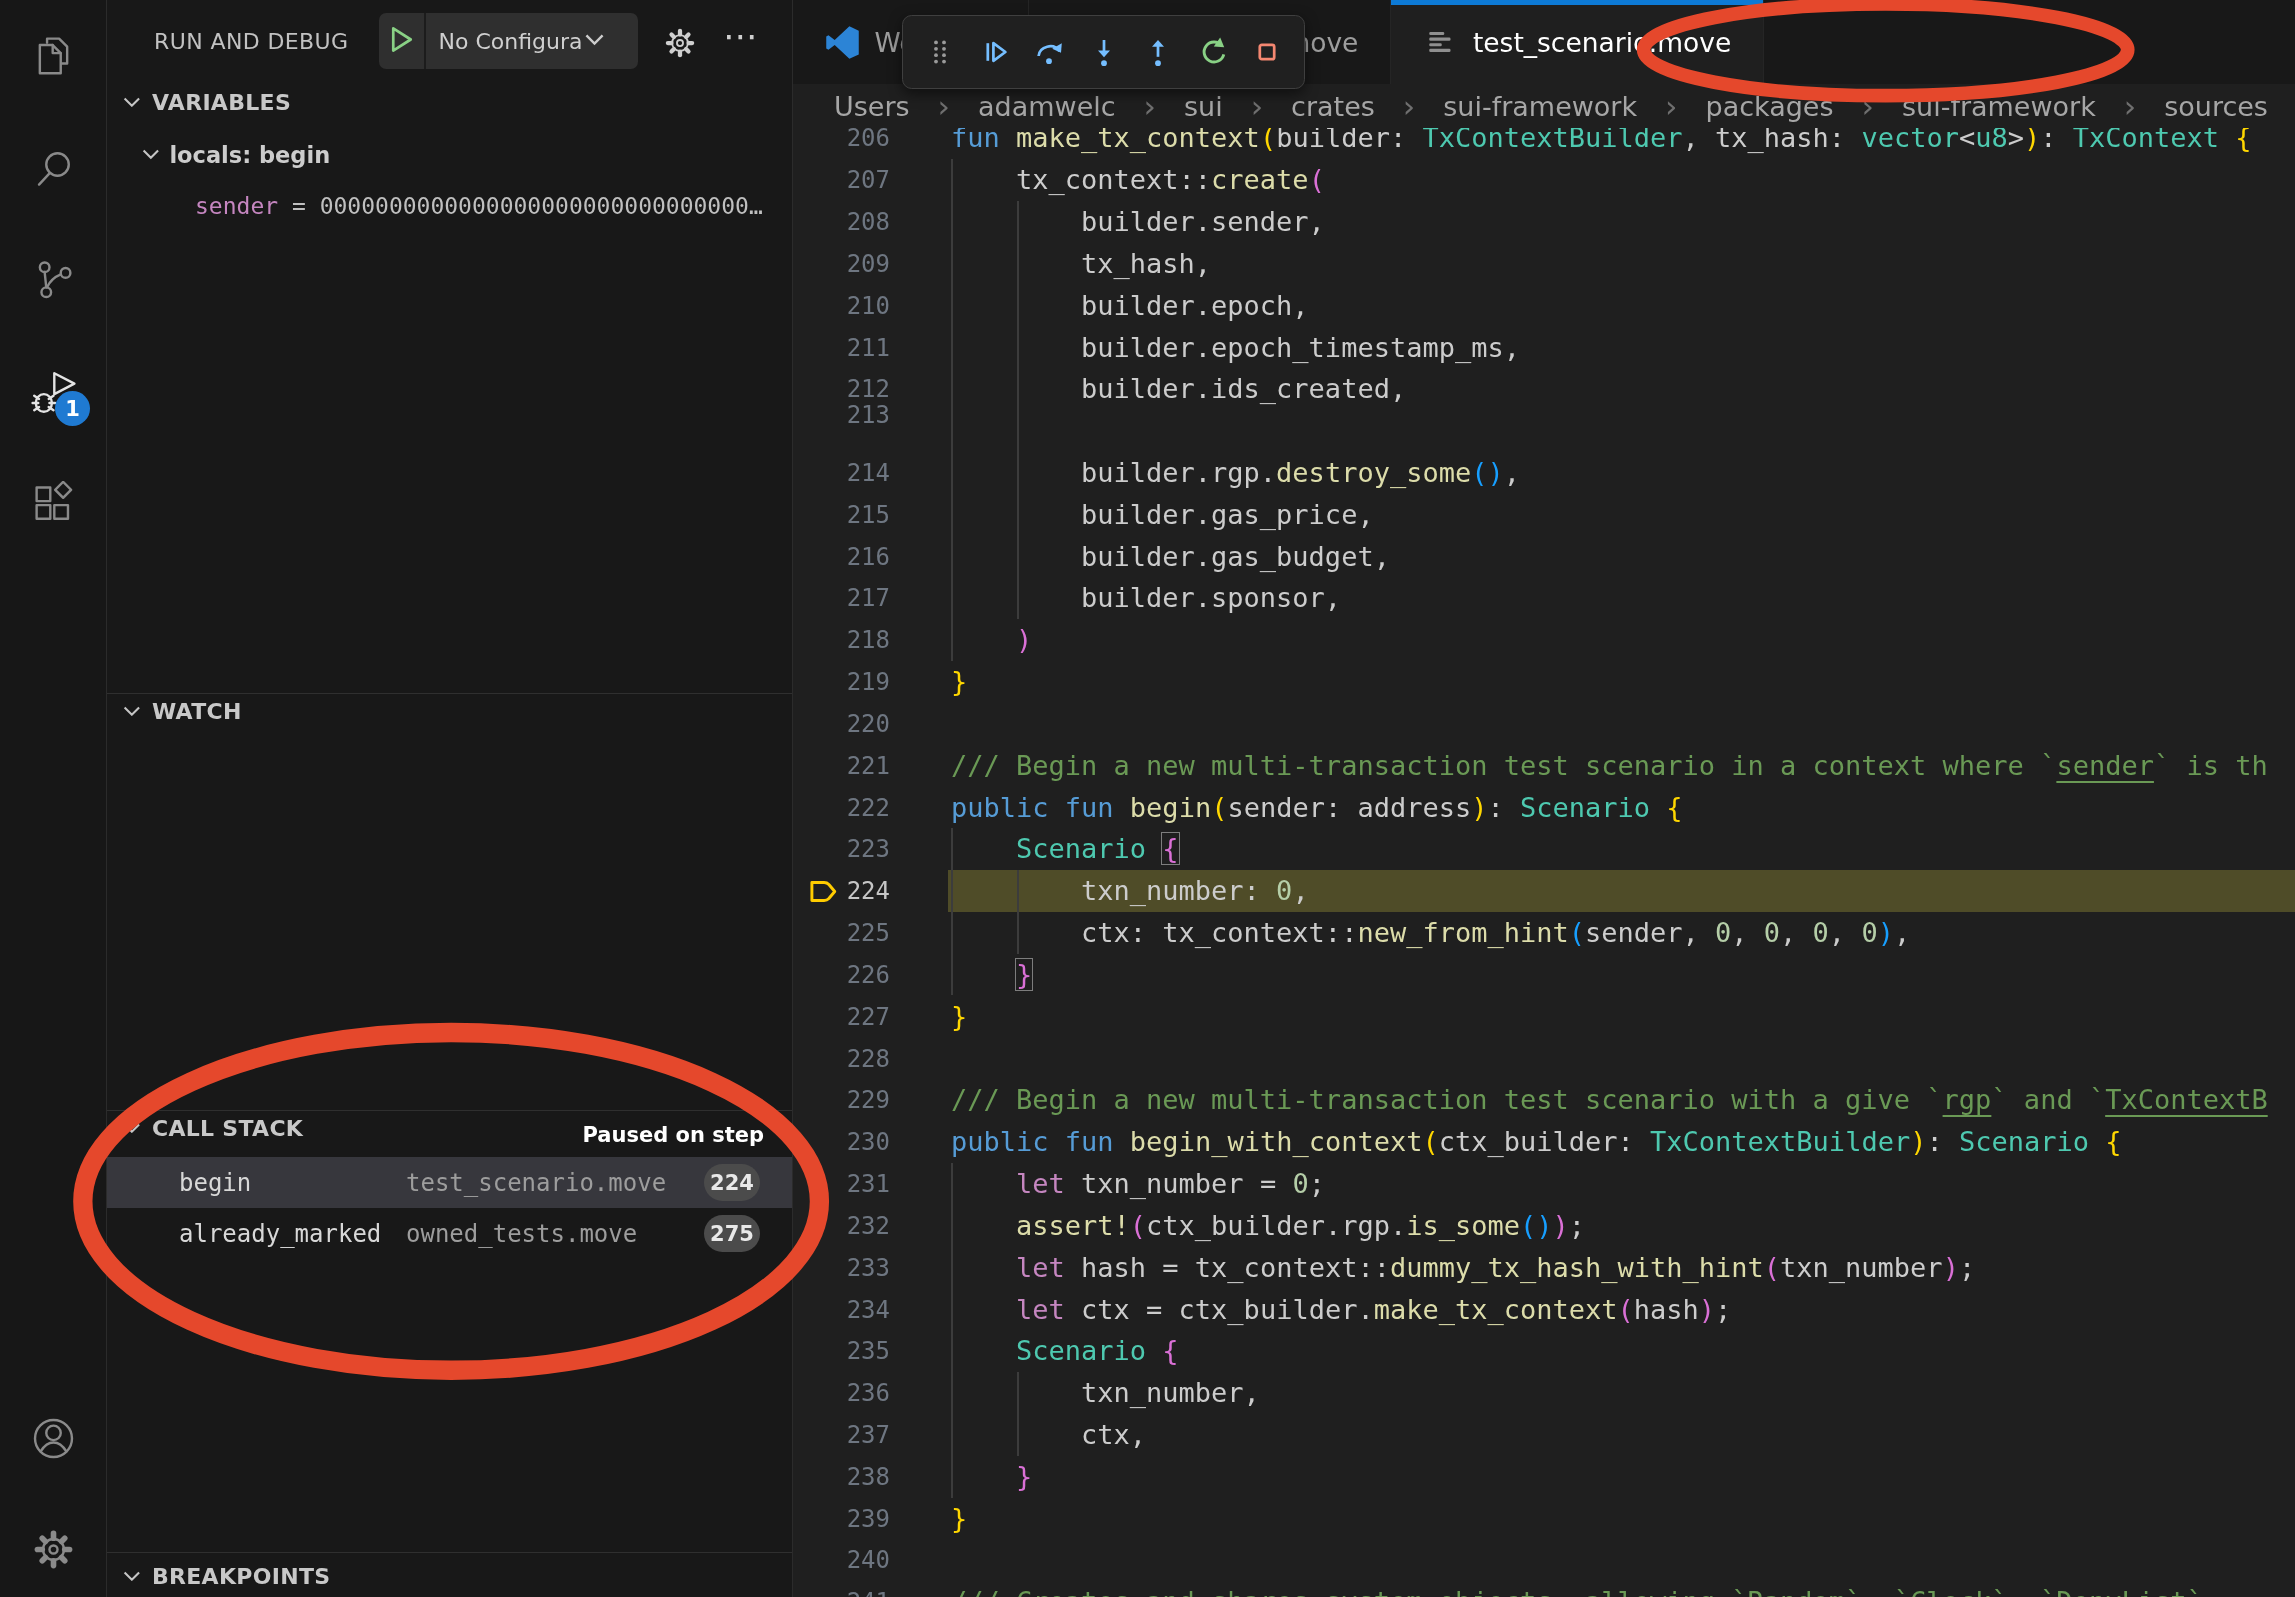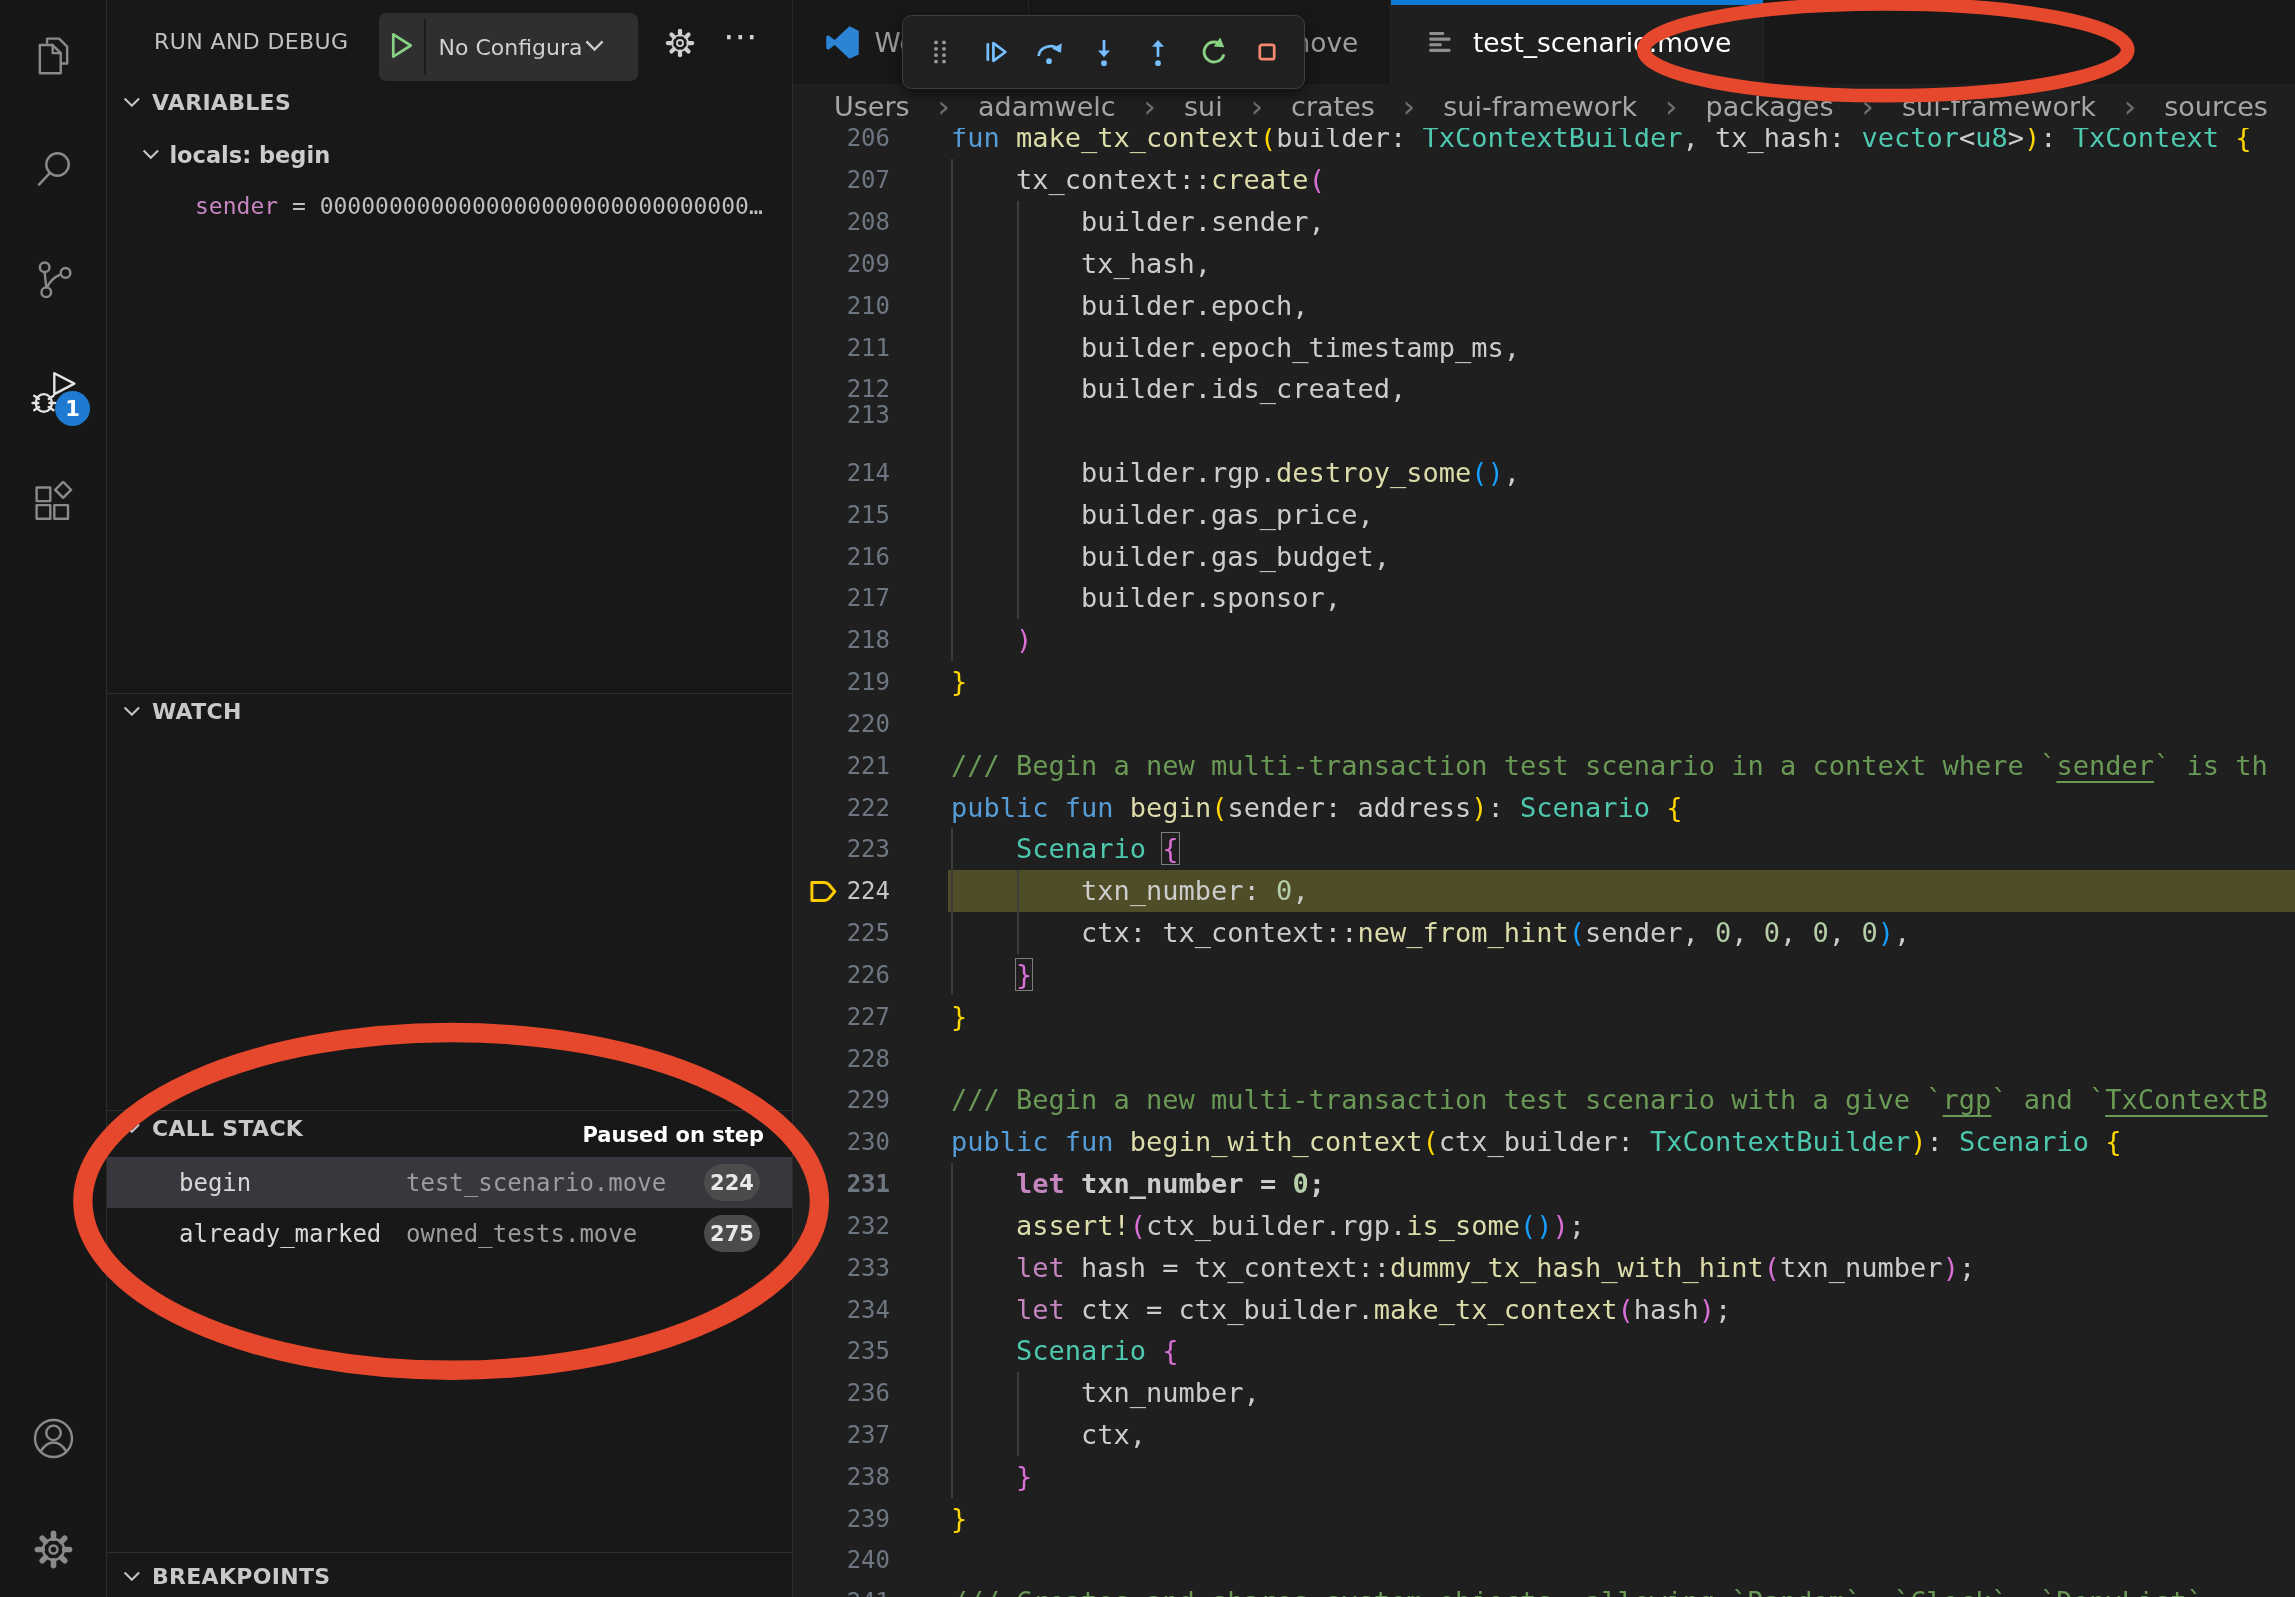--- a/index.html
+++ b/index.html
@@ -14,21 +14,21 @@
   
   .act-item{position:absolute;left:31px;width:45px;height:45px;color:#8a8a8a;cursor:pointer;}
   .act-item.active{color:#e4e4e4;}
   .act-item svg{width:45px;height:45px;display:block;}
   .act-badge{position:absolute;left:24px;top:21px;width:35px;height:35px;border-radius:50%;
              background:var(--badge-blue);color:#fff;font-size:21px;font-weight:700;
              display:flex;align-items:center;justify-content:center;}
   
   .sb-abs{position:absolute;}
   #run-bar-title{left:47px;top:29px;font-size:22px;color:#c2c2c2;letter-spacing:0.4px;}
-  #config-btn{left:272px;top:13px;width:259px;height:68px;background:#2f2f2f;border-radius:7.2px;
+  #config-btn{left:272px;top:13px;width:259px;height:56px;background:#2f2f2f;border-radius:7.2px;
               display:flex;align-items:center;overflow:hidden;cursor:pointer;}
   #config-btn .play{margin:0 9.7px 0 11.3px;}
   #config-btn .divider{width:1.6px;height:56px;background:#1c1c1c;margin-right:13px;}
   #config-label{font-size:22px;color:#cfcfcf;white-space:nowrap;max-width:158px;overflow:hidden;}
   #config-btn .chev{margin-left:1.6px;}
   #sidebar-gear{left:556px;top:26px;width:34px;height:34px;color:#cfcfcf;cursor:pointer;}
   #sidebar-more{left:616px;top:16px;font-size:35px;color:#cfcfcf;cursor:pointer;}
   .section-head{position:absolute;display:flex;align-items:center;gap:11.3px;cursor:pointer;}
   .section-title{font-size:22px;font-weight:700;color:#c8c8c8;letter-spacing:0.3px;}
   .sep{position:absolute;left:0;width:100%;height:0.8px;background:#2f2f2f;}
@@ -354,21 +354,21 @@
           <span class="code"></span>
         </div>
         <div class="cl" style="top: 1079px;">
           <span class="ln">229</span>
           <span class="code"><span class="tk-cmt">/// Begin a new multi-transaction test scenario with a give `</span><span class="tk-cmt tk-u">rgp</span><span class="tk-cmt">` and `</span><span class="tk-cmt tk-u">TxContextB</span></span>
         </div>
         <div class="cl" style="top: 1121px;">
           <span class="ln">230</span>
           <span class="code"><span class="tk-kw">public</span><span class="tk-d"> </span><span class="tk-kw">fun</span><span class="tk-d"> </span><span class="tk-fn">begin_with_context</span><span class="tk-p1">(</span><span class="tk-d">ctx_builder: </span><span class="tk-ty">TxContextBuilder</span><span class="tk-p1">)</span><span class="tk-d">: </span><span class="tk-ty">Scenario</span><span class="tk-d"> </span><span class="tk-p1">{</span></span>
         </div>
-        <div class="cl" style="top: 1163px; font-weight: bold;">
+        <div class="cl" style="top: 1163px;">
           <span class="ln">231</span>
           <span class="code"><span class="tk-d">    </span><span class="tk-let">let</span><span class="tk-d"> txn_number = </span><span class="tk-num">0</span><span class="tk-d">;</span></span>
         </div>
         <div class="cl" style="top: 1205px;">
           <span class="ln">232</span>
           <span class="code"><span class="tk-d">    </span><span class="tk-fn">assert!</span><span class="tk-p2">(</span><span class="tk-d">ctx_builder.rgp.</span><span class="tk-fn">is_some</span><span class="tk-p3">()</span><span class="tk-p2">)</span><span class="tk-d">;</span></span>
         </div>
         <div class="cl" style="top: 1247px;">
           <span class="ln">233</span>
           <span class="code"><span class="tk-d">    </span><span class="tk-let">let</span><span class="tk-d"> hash = tx_context::</span><span class="tk-fn">dummy_tx_hash_with_hint</span><span class="tk-p2">(</span><span class="tk-d">txn_number</span><span class="tk-p2">)</span><span class="tk-d">;</span></span>

